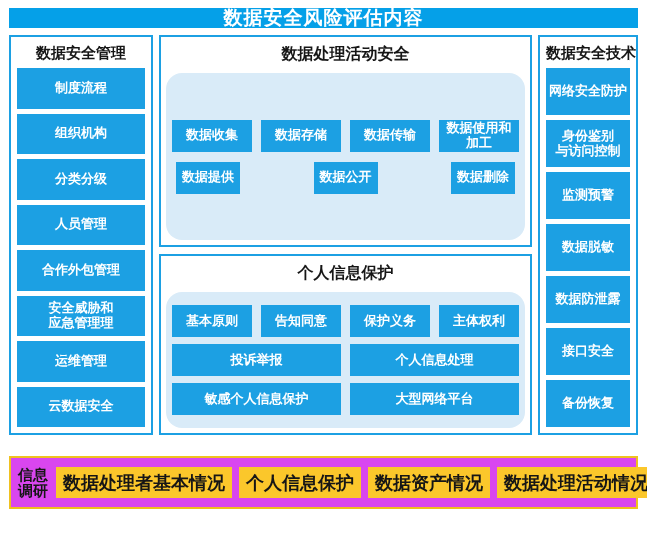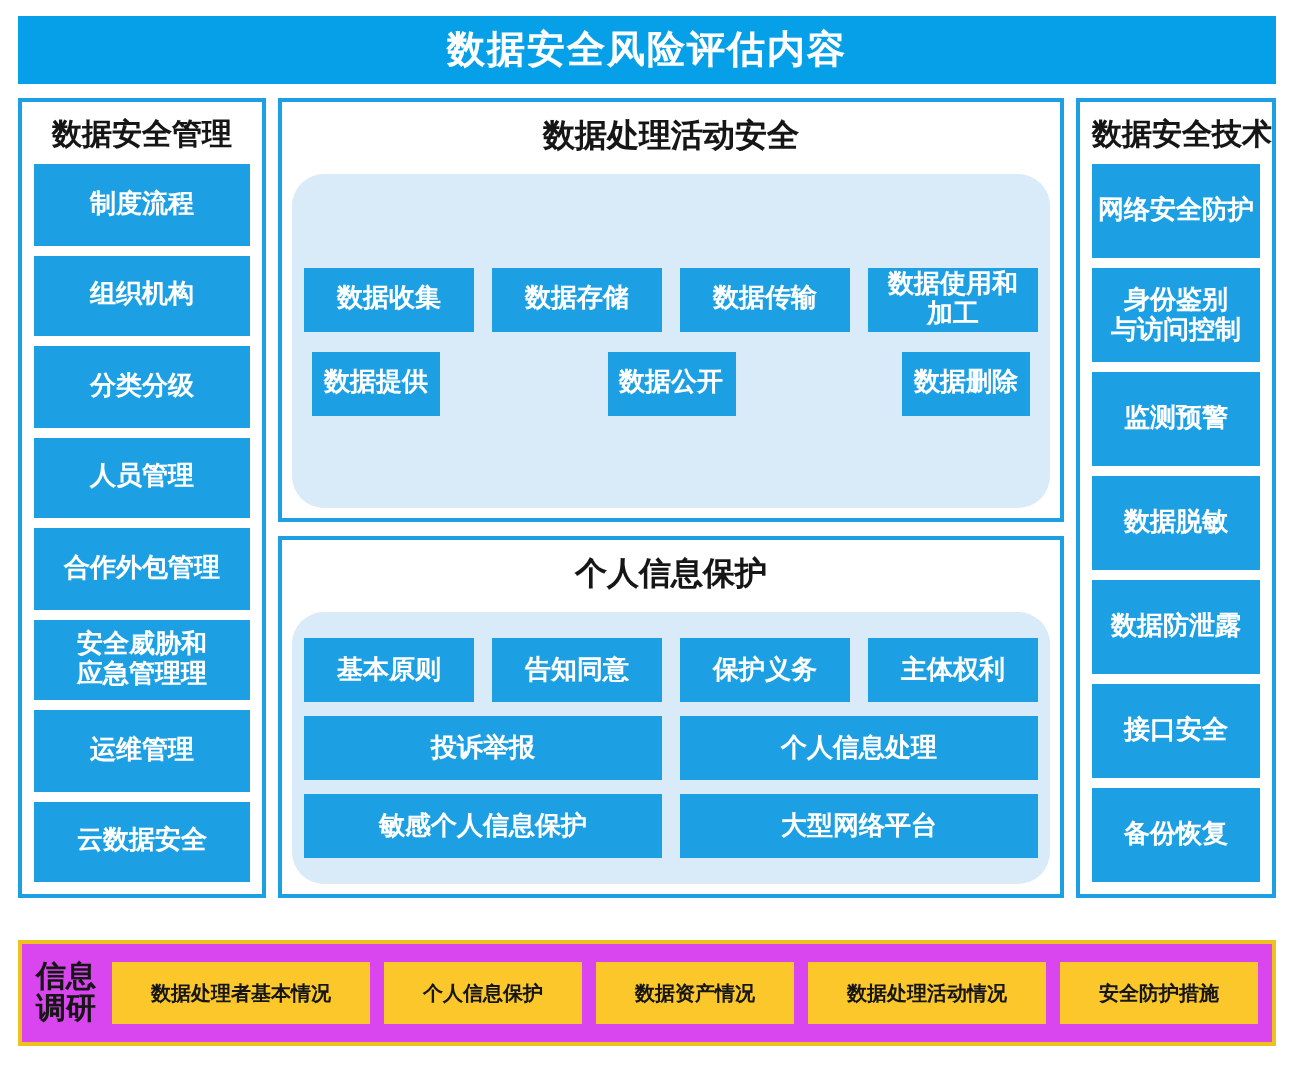--- a/index.html
+++ b/index.html
@@ -17,21 +17,21 @@
   #root {
     position: relative;
     width: 647px;
     height: 536px;
     box-sizing: border-box;
     padding: 8px 9px 0 9px;
   }
 
   
   .title-bar {
-    height: 34px;
+    height: 20px;
     background: #05A0E8;
     color: #ffffff;
     font-size: 19px;
     font-weight: bold;
     letter-spacing: 1px;
     display: flex;
     align-items: center;
     justify-content: center;
     margin-bottom: 7px;
   }
@@ -45,21 +45,21 @@
   }
 
   .side-col {
     border: 2px solid #1CA0E3;
     box-sizing: border-box;
     padding: 5px 6px 6px 6px;
     display: flex;
     flex-direction: column;
     background: #ffffff;
   }
-  .side-col.left  { width: 124px; }
+  .side-col.left  { width: 144px; }
   .side-col.right { width: 100px; }
 
   .side-title {
     font-size: 15px;
     font-weight: bold;
     color: #161616;
     text-align: center;
     padding: 2px 0 5px 0;
     letter-spacing: 0px;
     white-space: nowrap;
@@ -172,21 +172,21 @@
     line-height: 1.05;
     text-align: center;
     white-space: pre-line;
     flex: 0 0 auto;
     padding-right: 1px;
   }
 
   .gold-chip {
     background: #FBC72B;
     color: #161616;
-    font-size: 10px;
+    font-size: 18px;
     font-weight: bold;
     height: 31px;
     display: flex;
     align-items: center;
     justify-content: center;
     padding: 0 7px;
     flex: 1 1 auto;
     white-space: nowrap;
     box-sizing: border-box;
   }

